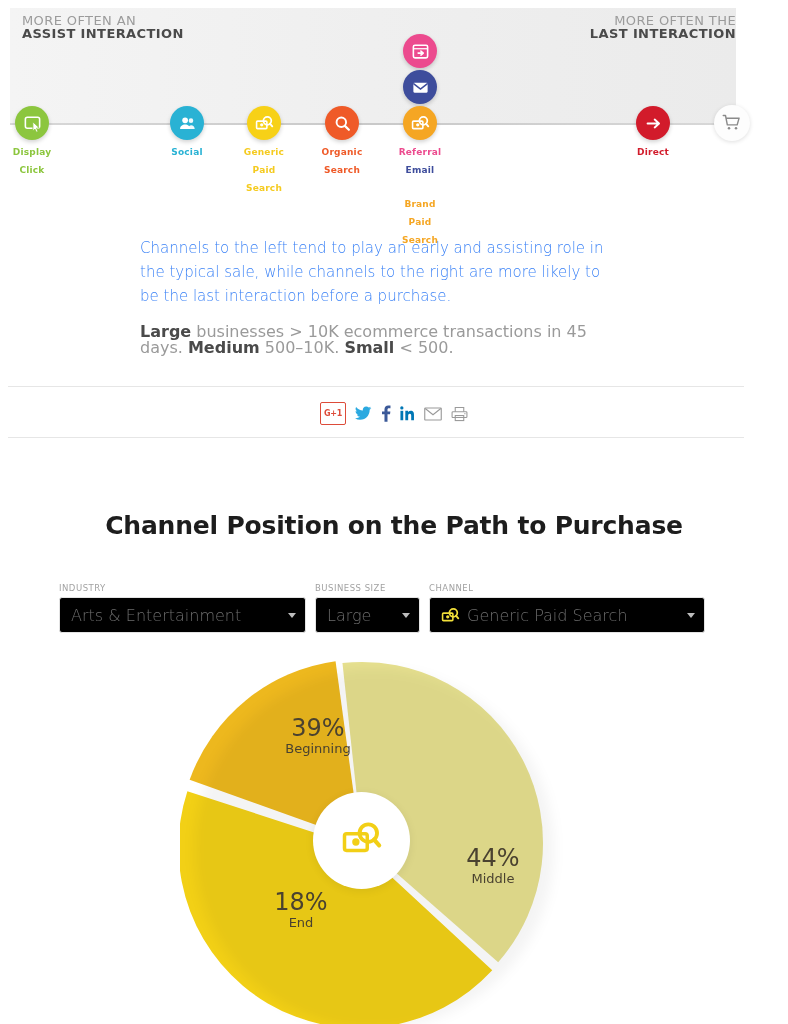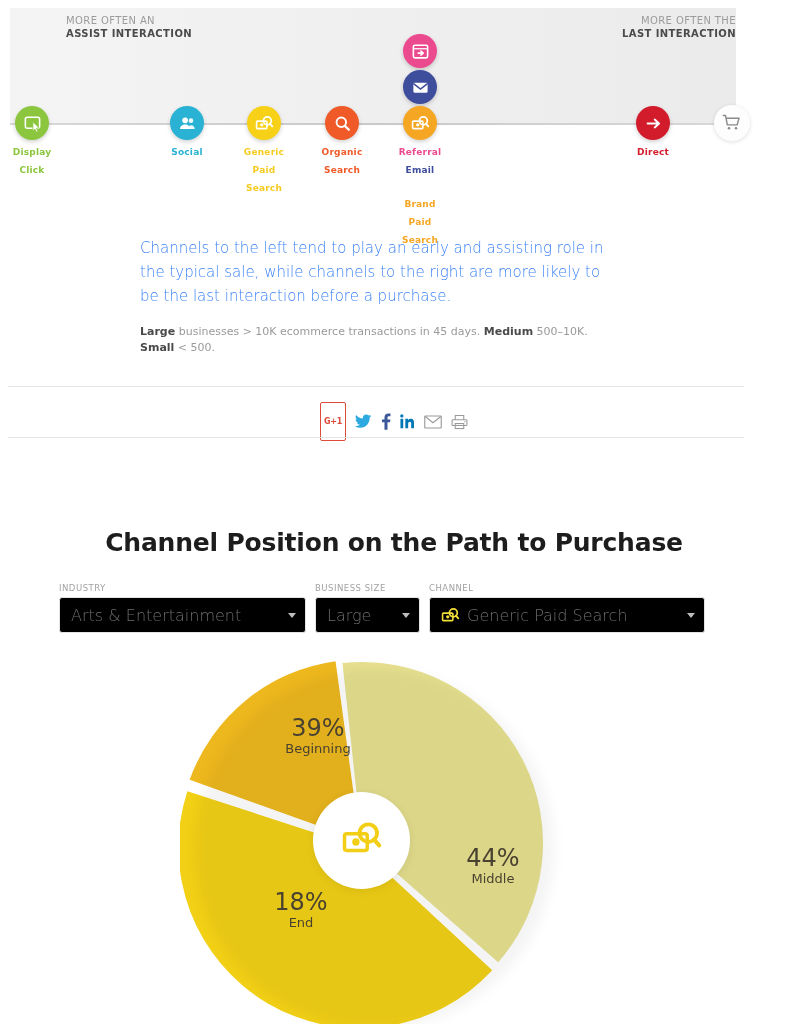--- a/index.html
+++ b/index.html
@@ -27,25 +27,24 @@
     position: absolute;
     left: 10px;
     top: 8px;
     width: 726px;
     height: 117px;
     background: linear-gradient(to right, #f4f4f4 0%, #efefef 50%, #ebebeb 100%);
   }
   .band-label {
     position: absolute;
     top: 14px;
-    font-size: 10px;
+    font-size: 13px;
     letter-spacing: 0.4px;
     line-height: 13px;
     color: #9b9b9b;
-    margin-left: 44px;
   }
   .band-label .strong {
     display: block;
     font-weight: bold;
     color: #4a4a4a;
   }
   #band-label-left { left: 22px; text-align: left; }
   #band-label-right { right: 52px; text-align: right; }
 
   .axis-line {
@@ -114,21 +113,21 @@
   }
   #description p.lead {
     margin: 0;
     font-size: 15px;
     line-height: 24px;
     color: #3b82f6;
     font-weight: 300;
   }
   #description p.note {
     margin: 16px 0 0 0;
-    font-size: 11px;
+    font-size: 16px;
     line-height: 16px;
     color: #9a9a9a;
   }
   #description p.note b { color: #4a4a4a; }
 
   
   .hr {
     position: absolute;
     left: 8px;
     width: 736px;
@@ -147,31 +146,31 @@
     justify-content: center;
     align-items: center;
     gap: 9px;
   }
   .share-btn { display: flex; align-items: center; justify-content: center; cursor: pointer; }
   .gplus {
     border: 1px solid #dd4b39;
     color: #dd4b39;
     font-size: 8px;
     font-weight: bold;
-    padding: 14px 3px;
+    padding: 6px 3px;
     border-radius: 2px;
     line-height: 9px;
     letter-spacing: -0.3px;
   }
 
   
   #chart-title {
     position: absolute;
     left: 0;
-    top: 528px;
+    top: 511px;
     width: 788px;
     text-align: center;
     font-size: 25px;
     font-weight: bold;
     color: #1d1d1d;
     letter-spacing: -0.2px;
   }
 
   #filters {
     position: absolute;

